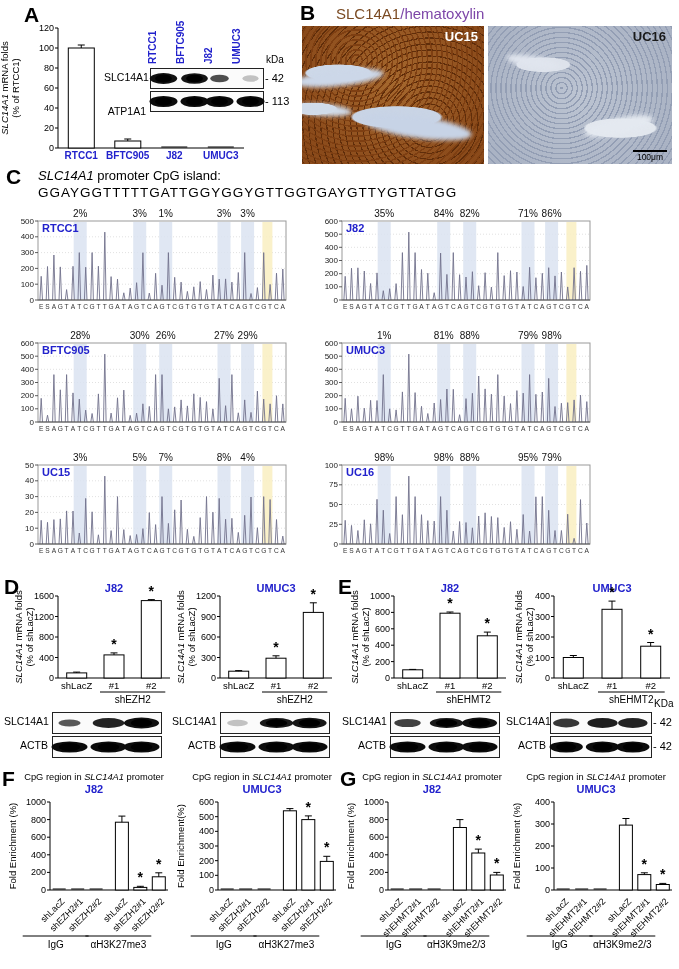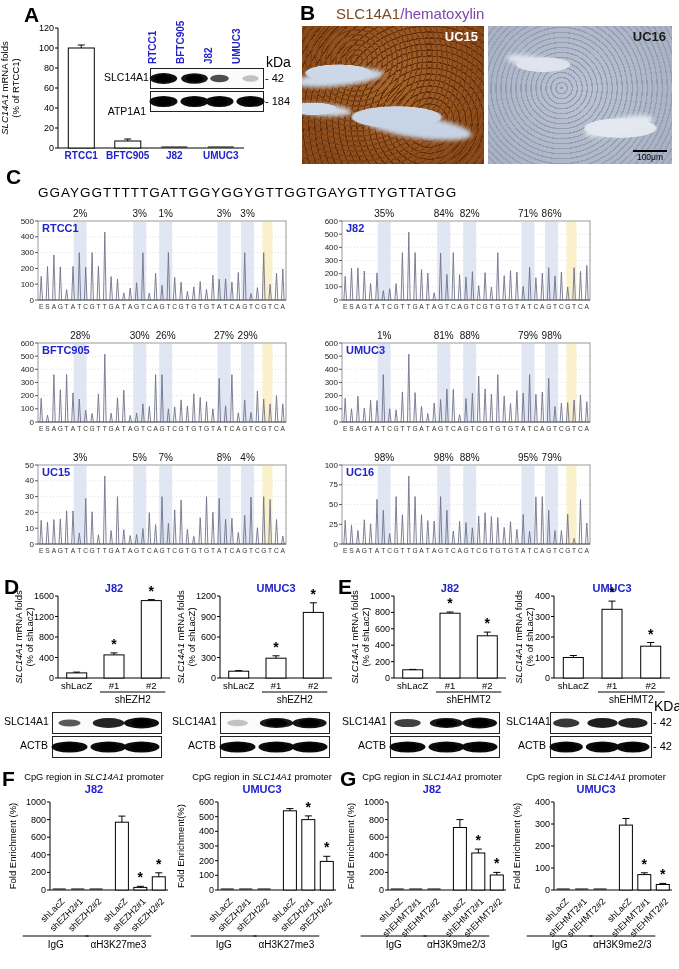--- a/index.html
+++ b/index.html
@@ -41,21 +41,21 @@
     repeating-radial-gradient(circle at 40% 45%, #939eb4 0 1.3px, rgba(0,0,0,0) 1.3px 5px),
     radial-gradient(circle at 50% 50%, #bcc4d2, #aab3c4 85%);}
   .stroma{position:absolute;border-radius:50%;filter:blur(2px);}
   .ihc-lbl{position:absolute;top:3px;right:6px;font-weight:bold;font-size:13px;}
   .scalebar{position:absolute;right:5px;bottom:2px;text-align:center;font-size:8.5px;color:#000;line-height:1.1;}
   .sbline{width:34px;height:2px;background:#000;margin:0 auto 1px;}
   .lanelbl{position:absolute;transform:rotate(-90deg);transform-origin:0 100%;font-size:10px;font-weight:bold;color:#2222cc;white-space:nowrap;height:12px;line-height:12px;}
   .blotlbl{position:absolute;left:0;text-align:right;font-size:10.5px;color:#000;}
   .blotbox{position:absolute;border:1px solid #222;background:#fbfbfb;}
   .mk{position:absolute;font-size:11px;color:#000;white-space:nowrap;}
-  .kda{position:absolute;font-size:14px;color:#000;}
+  .kda{position:absolute;font-size:10px;color:#000;}
   .fg-head{position:absolute;font-size:9.3px;text-align:center;color:#000;white-space:nowrap;}
   .fg-cell{position:absolute;font-size:11px;font-weight:bold;color:#2222cc;text-align:center;}
 </style>
 </head>
 <body>
 
 <div class="page">
 
   <div class="letter" style="left:24px;top:4px">A</div>
   <svg class="abs" style="left:0px;top:14px" width="252" height="154">
@@ -109,39 +109,40 @@
       <div class="blotbox" style="left:46px;top:69px;width:112px;height:19px"><svg width="112" height="19">
           <ellipse cx="12.5" cy="9.5" rx="14.0" ry="5.5" fill="#0b0b0b" opacity="1.00"></ellipse>
           <ellipse cx="12.5" cy="9.5" rx="8.4" ry="4.0" fill="#000"></ellipse>
           <ellipse cx="43.5" cy="9.5" rx="14.0" ry="5.5" fill="#0b0b0b" opacity="1.00"></ellipse>
           <ellipse cx="43.5" cy="9.5" rx="8.4" ry="4.0" fill="#000"></ellipse>
           <ellipse cx="68.5" cy="9.5" rx="14.0" ry="5.5" fill="#0b0b0b" opacity="1.00"></ellipse>
           <ellipse cx="68.5" cy="9.5" rx="8.4" ry="4.0" fill="#000"></ellipse>
           <ellipse cx="99.5" cy="9.5" rx="14.0" ry="5.5" fill="#0b0b0b" opacity="1.00"></ellipse>
           <ellipse cx="99.5" cy="9.5" rx="8.4" ry="4.0" fill="#000"></ellipse>
         </svg></div>
-      <div class="mk" style="left:161px;top:73px">- 184</div>
+      <div class="mk" style="left:161px;top:73px">- 113</div>
     </div>
 
   <div class="letter" style="left:300px;top:2px">B</div>
   <div class="b-title" style="left:336px;top:5px"><span class="b-main">SLC14A1</span><span class="b-sub">/hematoxylin</span></div>
   <div class="ihc ihc-brown" style="left:302px;top:26px;width:182px;height:138px">
     <div class="stroma" style="left:-8px;top:44px;width:90px;height:16px;background:#ccd7e8;transform:rotate(-6deg);"></div>
     <div class="stroma" style="left:60px;top:90px;width:110px;height:22px;background:#c7d3e6;transform:rotate(8deg);"></div>
     <div class="stroma" style="left:-10px;top:78px;width:60px;height:12px;background:#d0dbe9;transform:rotate(4deg);"></div>
     <span class="ihc-lbl" style="color:#fff">UC15</span>
   </div>
   <div class="ihc ihc-gray" style="left:488px;top:26px;width:184px;height:138px">
     <div class="stroma" style="left:96px;top:92px;width:70px;height:16px;background:#e4e9f0;transform:rotate(-12deg);"></div>
     <div class="stroma" style="left:18px;top:30px;width:54px;height:12px;background:#e0e5ee;transform:rotate(10deg);"></div>
     <span class="ihc-lbl" style="color:#1a1a1a">UC16</span>
     <div class="scalebar"><div class="sbline"></div><span>100μm</span></div>
   </div>
 
   <div class="letter" style="left:6px;top:166px">C</div>
+  <div class="c-title" style="left:38px;top:168px"><i>SLC14A1</i><span> promoter CpG island:</span></div>
   <div class="c-seq" style="left:38px;top:185px">GGAYGGTTTTTGATTGGYGGYGTTGGTGAYGTTYGTTATGG</div>
 
   <svg class="abs" style="left:12px;top:208px" width="280" height="112">
       <rect x="26" y="13" width="248" height="79" fill="#fff" stroke="#999"></rect>
       <line x1="23" y1="92.0" x2="26" y2="92.0" stroke="#333" stroke-width="0.8"></line>
       <text class="ttk" x="22" y="94.5">0</text>
       <line x1="26" y1="76.2" x2="274" y2="76.2" stroke="#ccc" stroke-width="0.6" stroke-dasharray="1,2"></line>
       <line x1="23" y1="76.2" x2="26" y2="76.2" stroke="#333" stroke-width="0.8"></line>
       <text class="ttk" x="22" y="78.7">100</text>
       <line x1="26" y1="60.4" x2="274" y2="60.4" stroke="#ccc" stroke-width="0.6" stroke-dasharray="1,2"></line>

